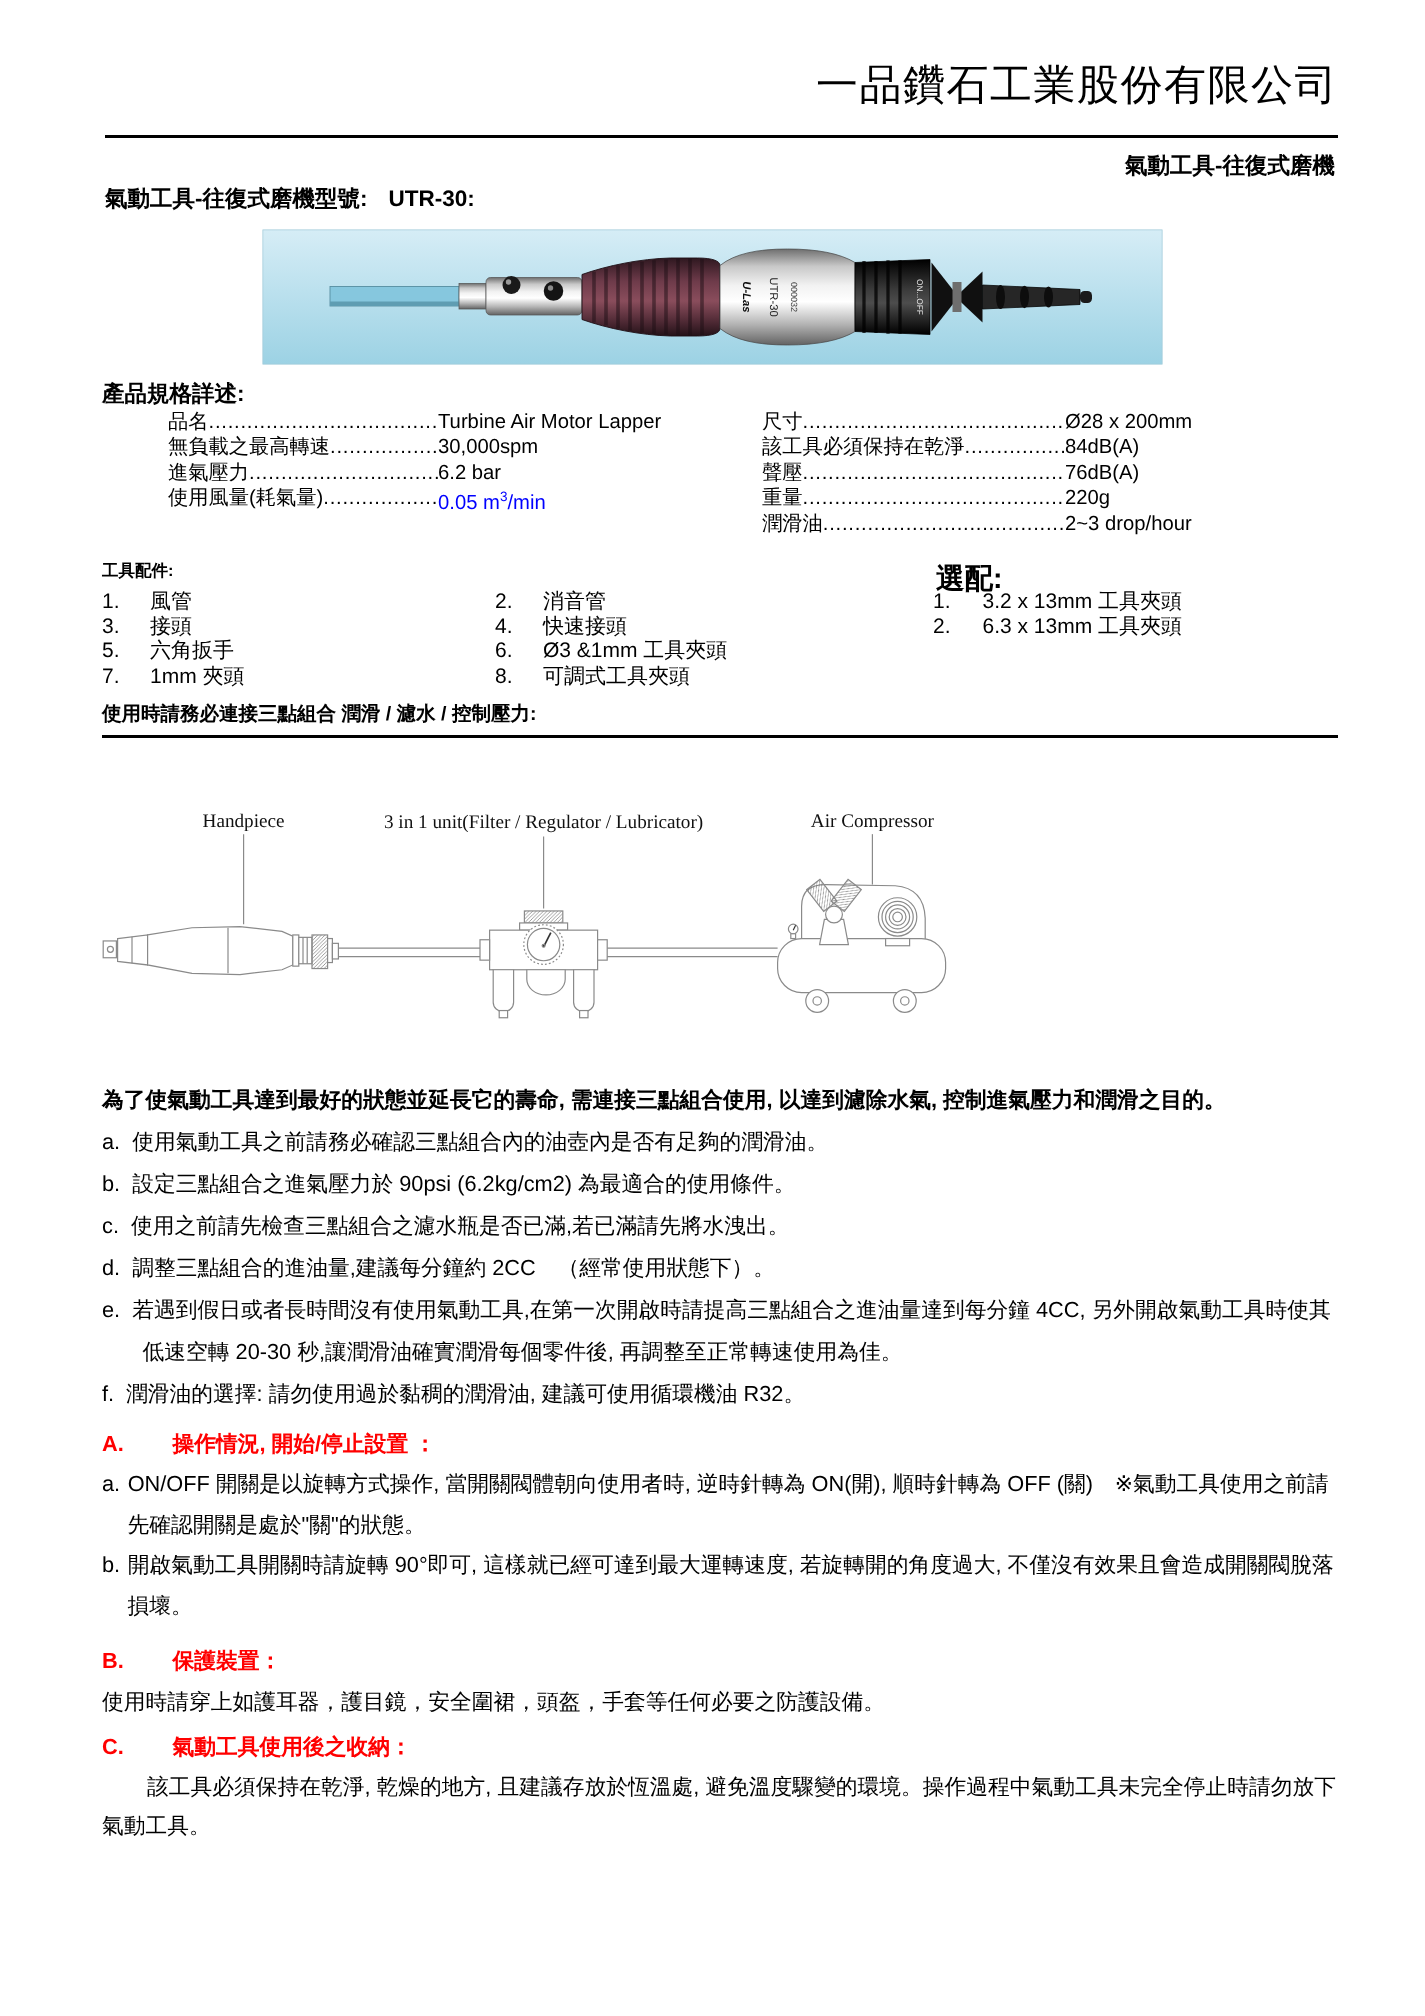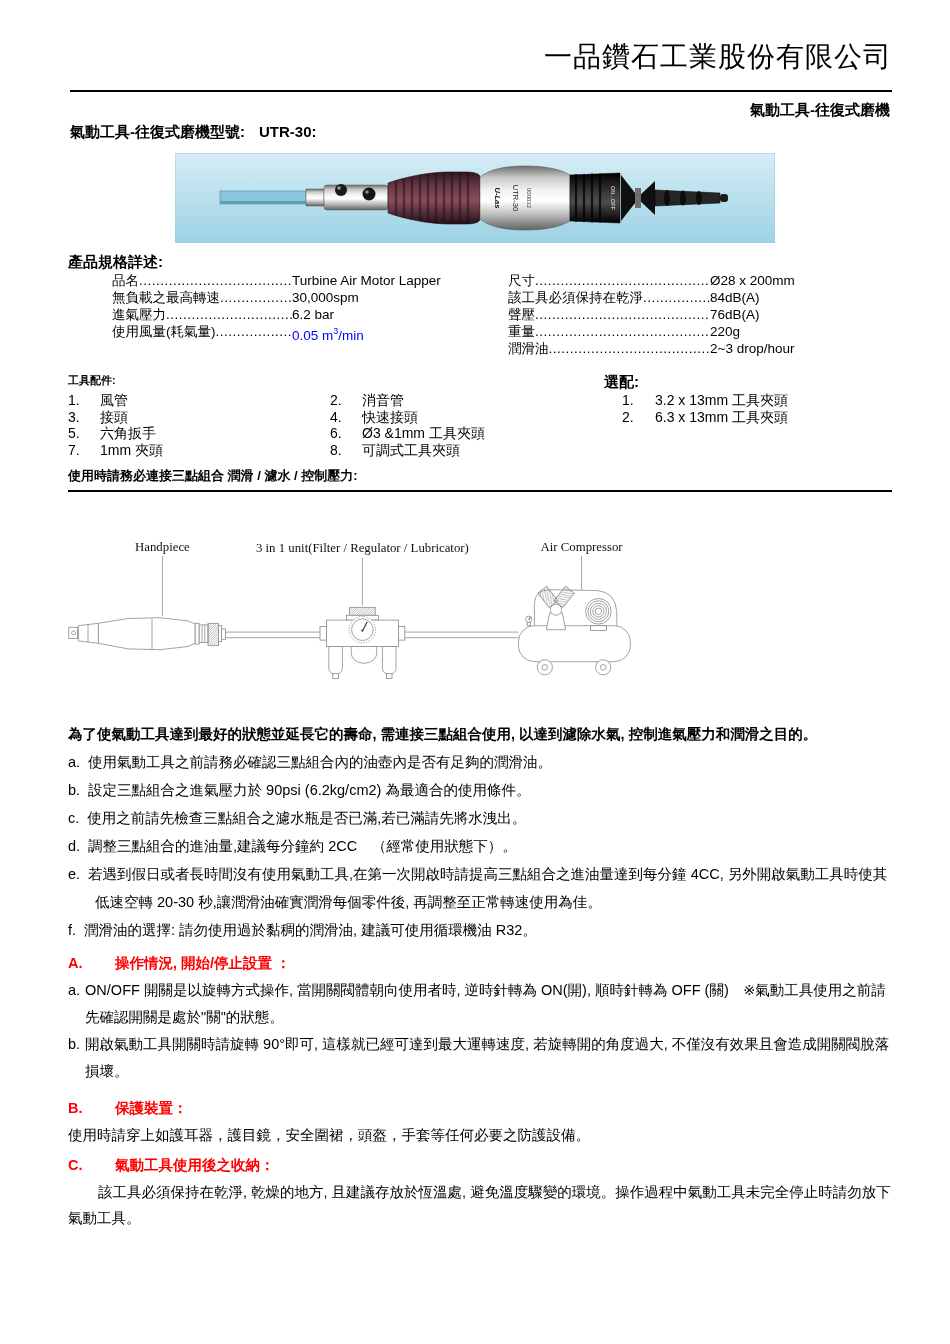--- a/index.html
+++ b/index.html
@@ -32,21 +32,21 @@
   .spec-value{white-space:nowrap;}
   .blue{color:#0000ff;}
   .spec-value sup{font-size:9px;}
 
   
   .acc-title{position:absolute;top:373px;left:68px;font-size:11px;font-weight:bold;}
   .acc-grid{position:absolute;top:392px;left:68px;width:548px;display:grid;
             grid-template-columns:262px 1fr;font-size:14px;line-height:16.5px;}
   .acc-item{display:flex;}
   .acc-num{width:32px;flex:0 0 auto;}
-  .opt-title{position:absolute;top:373px;left:604px;font-size:15px;font-weight:bold;}
+  .opt-title{position:absolute;top:373px;left:624px;font-size:19px;font-weight:bold;}
   .opt-list{position:absolute;top:392px;left:622px;font-size:14px;line-height:16.5px;}
   .opt-item{display:flex;}
   .opt-num{width:33px;flex:0 0 auto;}
 
   
   .conn-heading{position:absolute;top:467px;left:68px;font-size:13px;font-weight:bold;}
   .conn-rule{position:absolute;top:490px;left:68px;right:58px;height:2px;background:#000;}
 
   
   .diagram{position:absolute;top:505px;left:0;width:760px;height:215px;}

